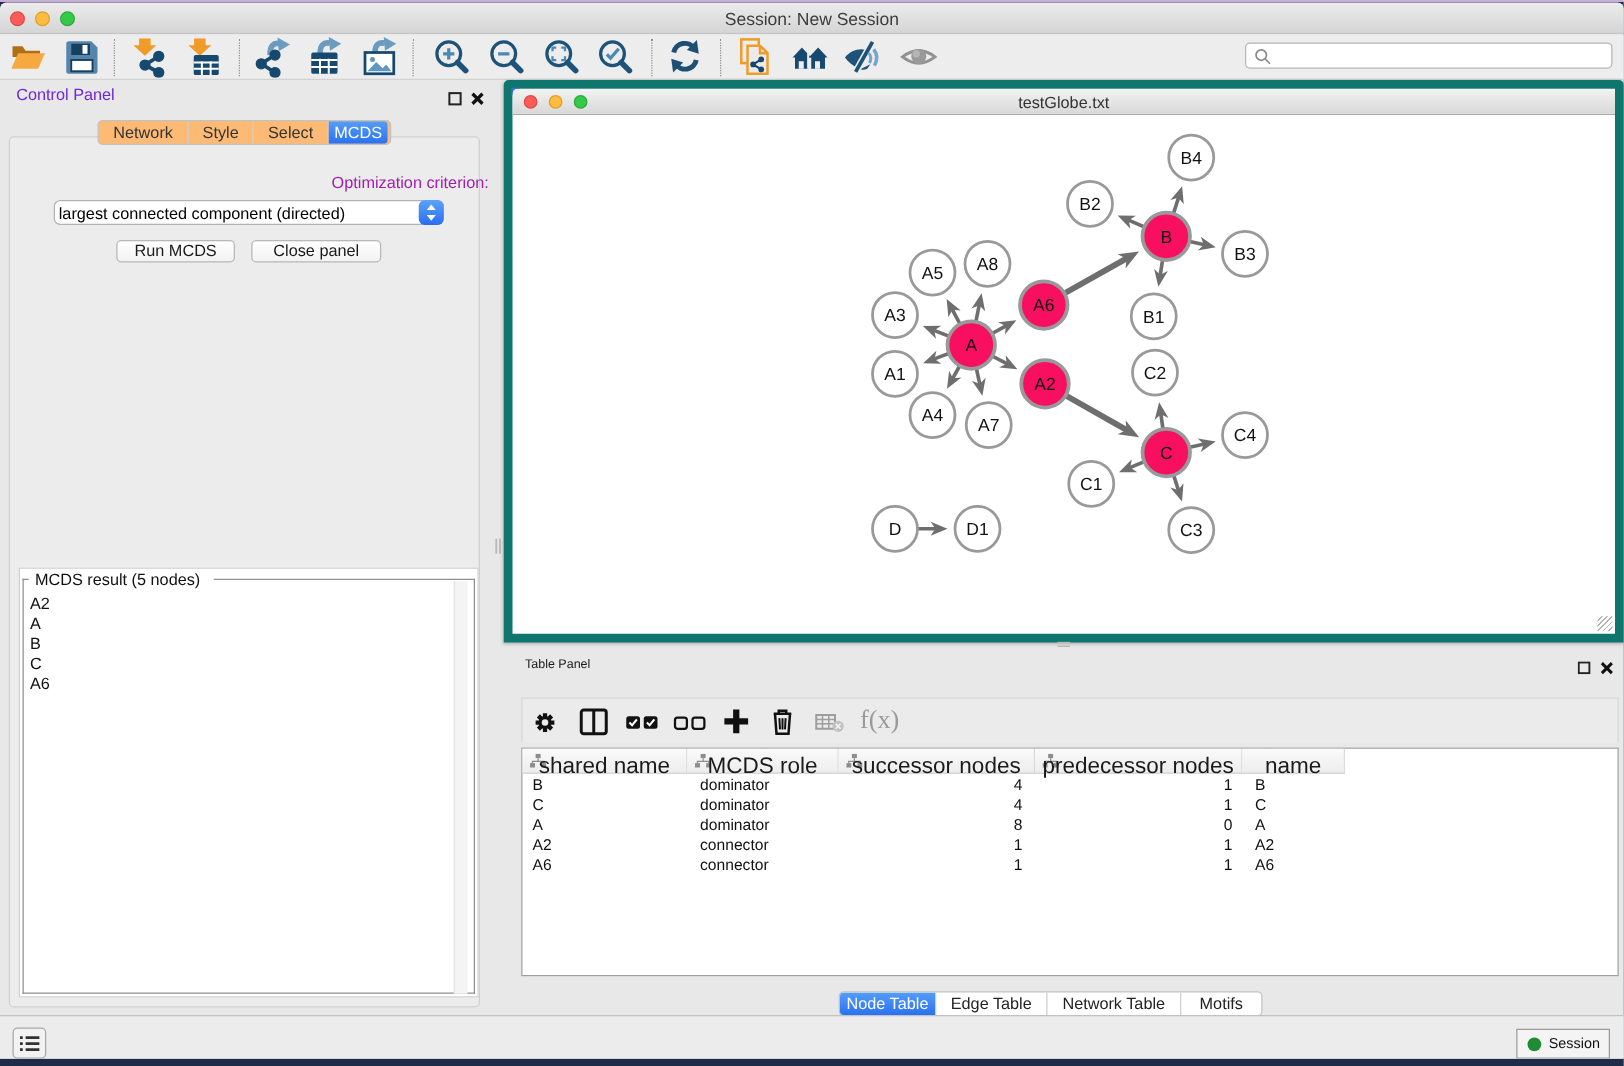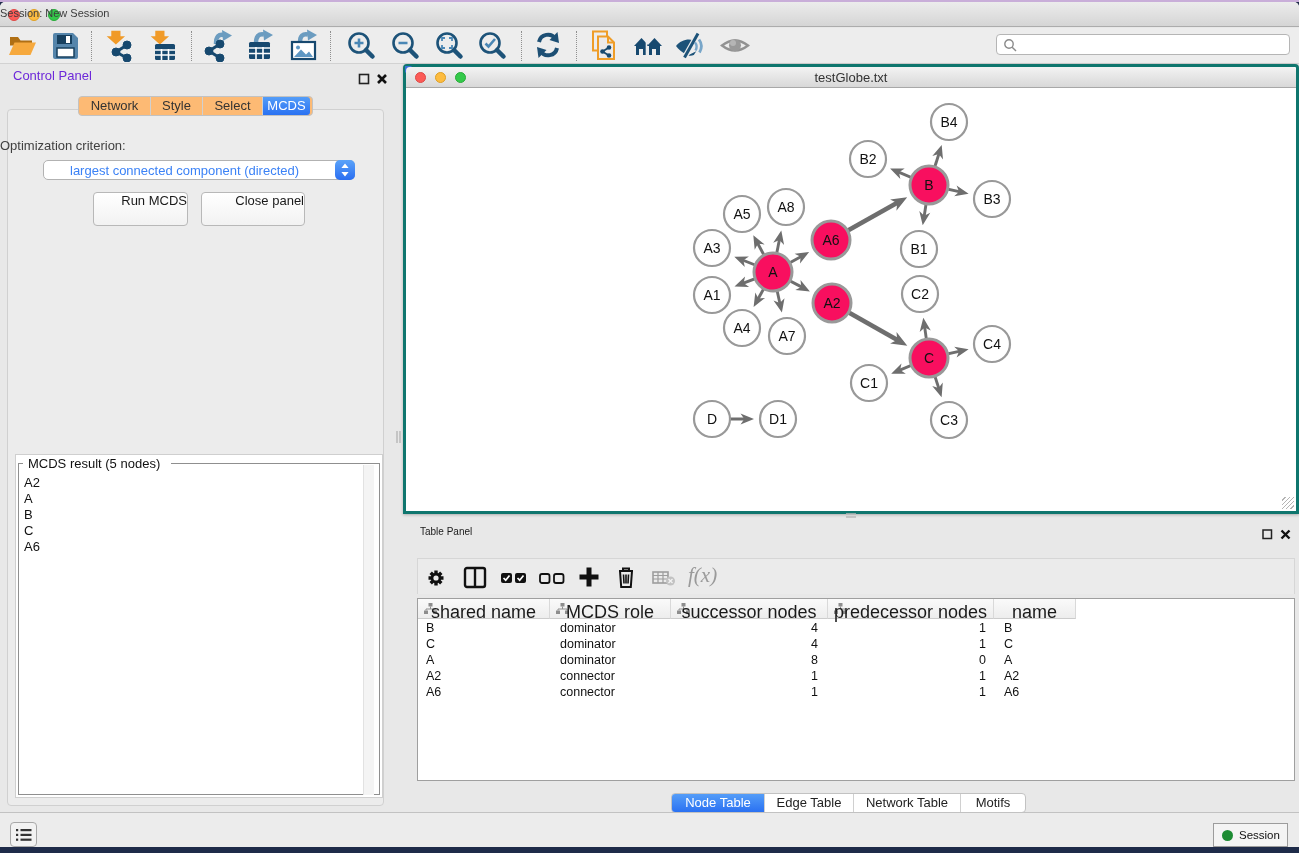--- a/index.html
+++ b/index.html
@@ -1,45 +1,45 @@
 <!DOCTYPE html>
 <html><head><meta charset="utf-8"><style>
 *{margin:0;padding:0;box-sizing:border-box}
 html,body{width:1299px;height:853px;overflow:hidden;font-family:"Liberation Sans",sans-serif}
 body{background:linear-gradient(#c9aed9,#c9aed9 2px,#1e2b49 2px)}
 .abs{position:absolute}
 .app{position:absolute;left:0;top:2px;width:1299px;height:845px;background:#e8e8e8;border-radius:5px 5px 0 0;overflow:hidden}
 .titlebar{position:absolute;left:0;top:0;width:1299px;height:25px;background:linear-gradient(#ececec,#d5d5d5);border-bottom:1px solid #acacac;border-radius:5px 5px 0 0}
 .tl{position:absolute;top:7px;width:12px;height:12px;border-radius:50%}
-.title{position:absolute;top:5px;width:100%;font-size:11px;color:#3c3c3c}
+.title{position:absolute;top:5px;width:100%;text-align:center;font-size:14px;color:#3c3c3c}
 .toolbar{position:absolute;left:0;top:26px;width:1299px;height:36px;background:#ededed;border-bottom:1px solid #d2d2d2}
 .sep{position:absolute;top:3px;height:30px;width:0;border-left:1px dotted #8f8f8f}
 .ticon{position:absolute;top:1px}
 .search{position:absolute;left:996px;top:6px;width:294px;height:21px;background:#fff;border:1px solid #b5b5b5;border-radius:4px}
 .search svg{position:absolute;left:6px;top:3px}
 
 .cp-title{position:absolute;left:13px;top:66px;font-size:13px;color:#6d28d9}
 .cp-inset{position:absolute;left:7px;top:107px;width:377px;height:697px;background:#ececec;border:1px solid #d0d0d0;border-radius:4px}
 .tabs{position:absolute;left:78px;top:94px;width:235px;height:20px;display:flex;background:#fdba74;border:1px solid #c2c2c2;border-radius:4px;overflow:hidden}
 .tabs div{flex:0 0 auto;text-align:center;font-size:13px;color:#333;line-height:18px;border-right:1px solid #d0d0d0}
 .tabs div:last-child{border-right:none}
 .tabs .sel{background:linear-gradient(#549df8,#2a71f2);color:#fff;border-radius:0 3px 3px 0}
-.optlabel{position:absolute;left:0;top:136px;width:391px;text-align:left;font-size:13px;color:#404040}
+.optlabel{position:absolute;left:0;top:136px;width:391px;text-align:right;font-size:13px;color:#a21caf}
 .combo{position:absolute;left:43px;top:158px;width:312px;height:20px;background:#fff;border:1px solid #b2b2b2;border-radius:5px}
-.combo .txt{position:absolute;left:26px;top:2px;font-size:13px;color:#3b82f6}
+.combo .txt{position:absolute;left:3px;top:2px;font-size:13px;color:#000000}
 .combo .cap{position:absolute;right:-1px;top:-1px;width:20px;height:20px;border-radius:5px;background:linear-gradient(#5ba3f9,#2a6ef1)}
-.btn{position:absolute;height:34px;background:linear-gradient(#ffffff,#f2f2f2);border:1px solid #b8b8b8;border-radius:4px;font-size:13px;color:#1a1a1a;text-align:right;line-height:16px}
+.btn{position:absolute;height:18px;background:linear-gradient(#ffffff,#f2f2f2);border:1px solid #b8b8b8;border-radius:4px;font-size:13px;color:#1a1a1a;text-align:center;line-height:16px}
 .groupbox{position:absolute;left:15px;top:452px;width:368px;height:344px;background:#fff;border:1px solid #cfcfcf}
 .gb-border{position:absolute;left:2px;top:8px;width:362px;height:332px;border:1px solid #8f8f8f;border-top:none}
 .gb-line{position:absolute;top:8px;height:1px;background:#8f8f8f}
 .gb-label{position:absolute;left:10px;top:1px;font-size:13px;color:#111;background:transparent;padding:0 2px}
 .gb-list{position:absolute;left:8px;top:20px;font-size:13px;color:#111;line-height:16px}
 .gb-scroll{position:absolute;right:8px;top:10px;width:11px;height:330px;background:#f4f4f4;border-left:1px solid #e2e2e2}
 
-.netwin{position:absolute;left:403px;top:62px;width:896px;height:450px;border:3px solid #0f766e;border-radius:4px 4px 0 0;background:#fff;box-shadow:0 1px 3px rgba(0,0,0,.25)}
+.netwin{position:absolute;left:403px;top:62px;width:896px;height:450px;border:7px solid #0f766e;border-radius:4px 4px 0 0;background:#fff;box-shadow:0 1px 3px rgba(0,0,0,.25)}
 .nw-title{position:absolute;left:0;top:0;width:100%;height:21px;background:linear-gradient(#f3f3f3,#d8d8d8);border-bottom:1px solid #a8a8a8;border-radius:4px 4px 0 0}
 .nw-title .t{position:absolute;top:3px;width:100%;text-align:center;font-size:13px;color:#333}
 .nw-lights span{position:absolute;top:5px;width:11px;height:11px;border-radius:50%}
 .grip{position:absolute;right:2px;bottom:2px;width:12px;height:12px;background:
  repeating-linear-gradient(135deg,transparent,transparent 2px,#b5b5b5 2px,#b5b5b5 3px)}
 
 .tp{position:absolute;left:405px;top:518px;width:894px;height:294px}
 .tp-title{position:absolute;left:15px;top:6px;font-size:10px;color:#1a1a1a}
 .tp-toolbar{position:absolute;left:12px;top:38px;width:878px;height:36px;background:#ebebeb;border:1px solid #d6d6d6;border-bottom:none}
 .table{position:absolute;left:12px;top:78px;width:878px;height:183px;background:#fff;border:1px solid #9f9f9f}
@@ -367,21 +367,21 @@
     <path d="M9.5,10.5 l0.5,9 M12,10.5 v9 M14.5,10.5 l-0.5,9" stroke="#111" stroke-width="1.6"></path>
    </svg>
    <svg class="hicon" style="left:233px" width="26" height="26" viewBox="0 0 26 26">
     <g opacity="0.42">
             <rect x="2" y="8" width="15" height="11" fill="none" stroke="#333" stroke-width="1.6"></rect>
     <path d="M2,11.5 h15 M2,15 h15 M7,8 v11 M12,8 v11" stroke="#333" stroke-width="1.2"></path>
     <circle cx="19.5" cy="17" r="4.5" fill="#8a8a8a"></circle>
             <path d="M17.5,15 l4,4 M21.5,15 l-4,4" stroke="#fff" stroke-width="1.3"></path>
           </g>
    </svg>
-   <div class="abs" style="left:270px;top:4px;font-family:'Liberation Serif',serif;font-style:italic;font-size:21px;color:#9a9a9a">f(x)</div>
+   <div class="abs" style="left:270px;top:4px;font-family:'Liberation Serif',serif;font-size:21px;color:#9a9a9a">f(x)</div>
   </div>
   <div class="table">
    <div class="thead" style="left:0px;width:132px">
           <svg style="position:absolute;left:6px;top:4px" width="13" height="12" viewBox="0 0 13 12">
             <g fill="#8d8d8d">
               <rect x="4.5" y="0" width="4" height="3.5"></rect>
               <rect x="0" y="7.5" width="4" height="3.5"></rect>
               <rect x="9" y="7.5" width="4" height="3.5"></rect>
               <path d="M6.5,3.5 v2.5 M2,7.5 V6 h9 v1.5" stroke="#8d8d8d" fill="none"></path>
             </g>
@@ -444,21 +444,21 @@
    <div class="trow" style="left:300px;top:69px;width:100px;text-align:right">1</div>
    <div class="trow" style="left:470px;top:69px;width:98px;text-align:right">1</div>
    <div class="trow" style="left:586px;top:69px;width:70px">A2</div>
    <div class="trow" style="left:8px;top:85px;width:120px">A6</div>
    <div class="trow" style="left:142px;top:85px;width:108px">connector</div>
    <div class="trow" style="left:300px;top:85px;width:100px;text-align:right">1</div>
    <div class="trow" style="left:470px;top:85px;width:98px;text-align:right">1</div>
    <div class="trow" style="left:586px;top:85px;width:70px">A6</div>
   </div>
   <div class="bottabs">
-   <div class="sel" style="width:93px">Node Table</div>
+   <div class="sel" style="width:77px">Node Table</div>
    <div style="width:89px">Edge Table</div>
    <div style="width:107px">Network Table</div>
    <div style="width:64px">Motifs</div>
   </div>
  </div>
  <div class="status">
   <div class="stbtn">
         <svg style="position:absolute;left:5px;top:5px" width="16" height="14" viewBox="0 0 16 14">
           <g fill="#333">
             <rect x="0" y="1" width="2.2" height="2.2"></rect>

